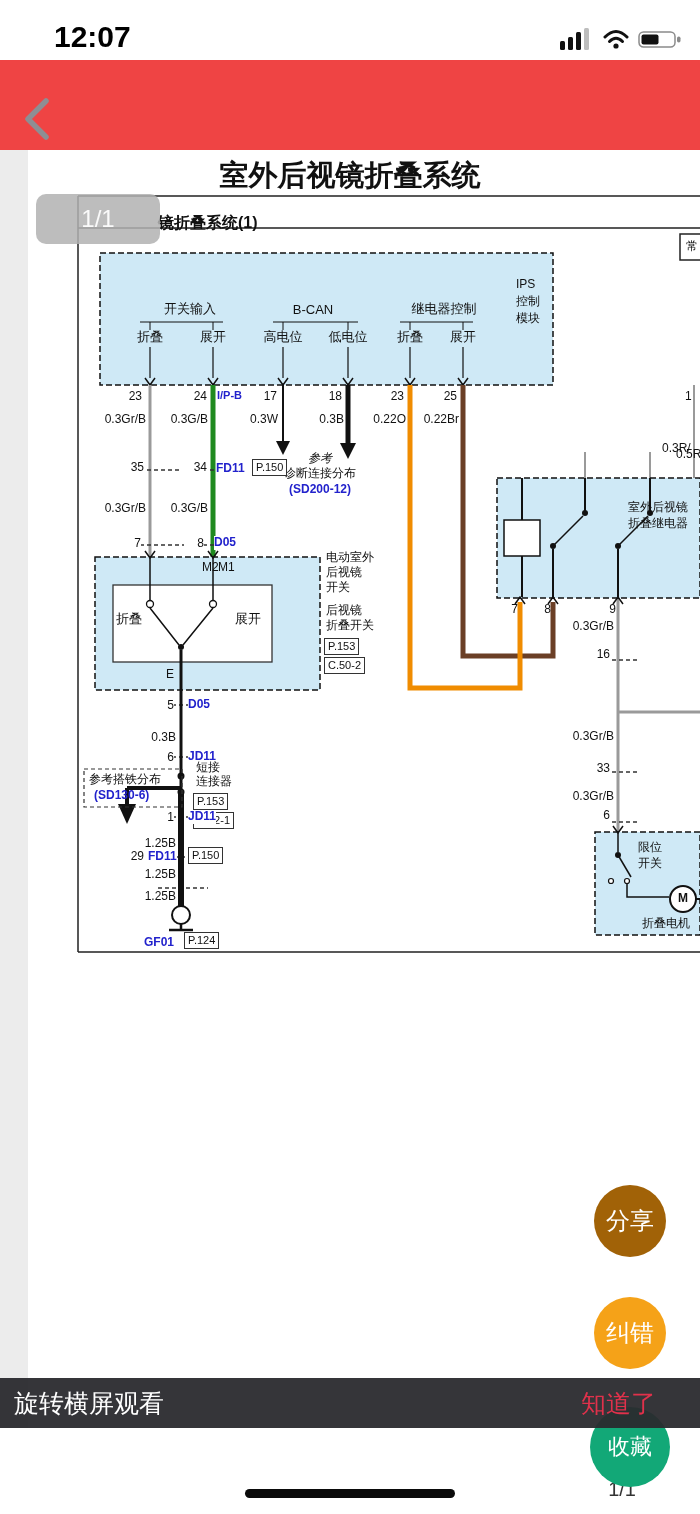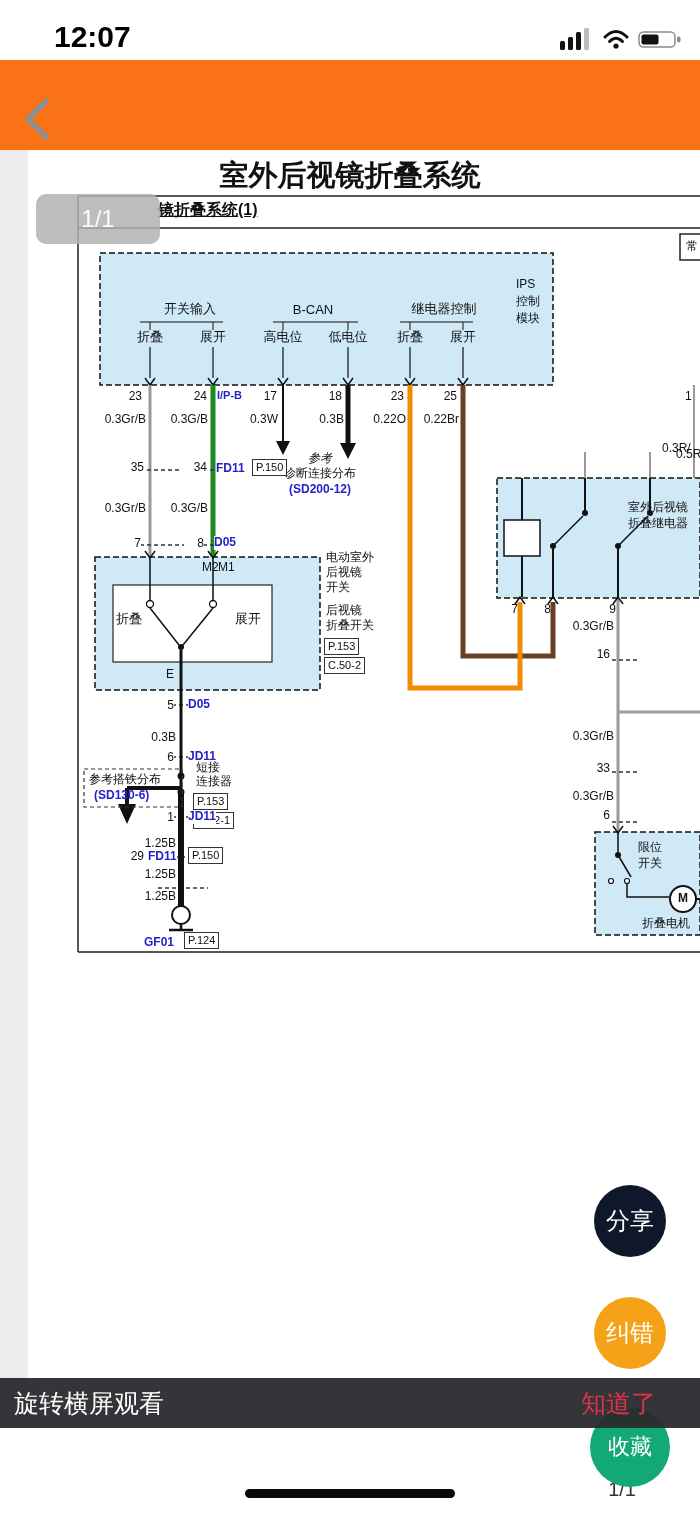--- a/index.html
+++ b/index.html
@@ -1,41 +1,41 @@
 <!DOCTYPE html>
 <html><head>
 <meta charset="utf-8">
 <style>
   html,body{margin:0;padding:0;background:#444;}
   #screen{position:relative;width:700px;height:1514px;background:#ececec;
           font-family:"Liberation Sans",sans-serif;overflow:hidden;}
   .statusbar{position:absolute;left:0;top:0;width:700px;height:60px;background:#fff;z-index:5;}
   .time{position:absolute;left:54px;top:20px;font-size:30px;font-weight:700;color:#000;}
   .sicons{position:absolute;right:16px;top:28px;display:flex;gap:9px;align-items:center;}
-  .navbar{position:absolute;left:0;top:60px;width:700px;height:90px;background:#f97316;z-index:5;}
+  .navbar{position:absolute;left:0;top:60px;width:700px;height:90px;background:#ef4444;z-index:5;}
   .back{position:absolute;left:20px;top:96px;width:36px;height:46px;cursor:pointer;z-index:6;}
   .navtitle{position:absolute;left:0;top:96px;width:700px;text-align:center;
             font-size:29px;font-weight:700;color:#111;}
   .page{position:absolute;left:28px;top:150px;width:672px;height:1278px;background:#fff;z-index:1;}
   .dsvg{position:absolute;left:0;top:0;z-index:2;pointer-events:none;}
   .badge{position:absolute;left:36px;top:194px;width:124px;height:50px;border-radius:10px;
          background:rgba(178,178,178,0.85);color:#fafafa;font-size:24px;display:flex;
          align-items:center;justify-content:center;z-index:4;}
   .L{position:absolute;font-size:13px;color:#111;white-space:nowrap;z-index:3;line-height:1.15;}
   .s12{font-size:12px;}.s11{font-size:11px;}
   .rt{display:block;text-align:right;}
   .ctr{display:block;text-align:center;}
   .bl{color:#2222cc;font-weight:700;}
   .bx{border:1px solid #333;padding:0 3px;background:#fff;font-size:11px;line-height:15px;}
   .wbg{background:#fff;}
   .t16b{font-size:16px;font-weight:700;}
   .fab{position:absolute;border-radius:50%;color:#fff;display:flex;align-items:center;
        justify-content:center;z-index:10;cursor:pointer;}
   .fab-upload{left:588px;top:1066px;width:84px;height:84px;background:#f0437c;font-size:20px;}
-  .fab-share{left:594px;top:1185px;width:72px;height:72px;background:#0f172a;font-size:24px;}
+  .fab-share{left:594px;top:1185px;width:72px;height:72px;background:#a16207;font-size:24px;}
   .fab-correct{left:594px;top:1297px;width:72px;height:72px;background:#f5a218;font-size:24px;}
   .fab-fav{left:590px;top:1407px;width:80px;height:80px;background:#12a877;font-size:22px;}
   .toast{position:absolute;left:0;top:1378px;width:700px;height:50px;
          background:rgba(42,42,46,0.95);z-index:20;display:flex;align-items:center;}
   .toast-text{color:#fff;font-size:25px;margin-left:14px;flex:1;}
   .toast-action{color:#e0314b;font-size:25px;margin-right:44px;cursor:pointer;}
   .footerbar{position:absolute;left:0;top:1428px;width:700px;height:86px;background:#fff;z-index:5;}
   .homebar{position:absolute;left:245px;top:1489px;width:210px;height:9px;border-radius:5px;
            background:#0a0a0a;z-index:6;cursor:grab;}
   .pagenum{position:absolute;right:64px;top:1478px;font-size:20px;color:#333;z-index:6;}
@@ -161,21 +161,21 @@
       <circle cx="618" cy="855" r="3" fill="#111"></circle>
       <path stroke="#111" stroke-width="1.5" fill="none" d="M618,855 L631,877"></path>
       <circle cx="611" cy="881" r="2.5" fill="#fff" stroke="#111" stroke-width="1.2"></circle>
       <circle cx="627" cy="881" r="2.5" fill="#fff" stroke="#111" stroke-width="1.2"></circle>
       <path stroke="#111" stroke-width="1.5" fill="none" d="M627,884 V897 H669"></path>
       <circle cx="683" cy="899" r="13" fill="#fff" stroke="#111" stroke-width="2"></circle>
       <path stroke="#111" stroke-width="2" fill="none" d="M696,899 H700"></path>
     </g>
   </svg>
 
-  <span class="L t16b" style="left:158px;top:201px;text-decoration:underline;">镜折叠系统(1)</span>
+  <span class="L t16b" style="left:158px;top:214px;">镜折叠系统(1)</span>
   <span class="L s12" style="left:686px;top:240px;">常</span>
 
   <span class="L s12" style="left:516px;top:278px;">IPS</span>
   <span class="L s12" style="left:516px;top:295px;">控制</span>
   <span class="L s12" style="left:516px;top:312px;">模块</span>
 
   <span class="L ctr" style="left:158px;top:302px;width:64px;">开关输入</span>
   <span class="L ctr" style="left:288px;top:303px;width:50px;">B-CAN</span>
   <span class="L ctr" style="left:411px;top:302px;width:66px;">继电器控制</span>
 

